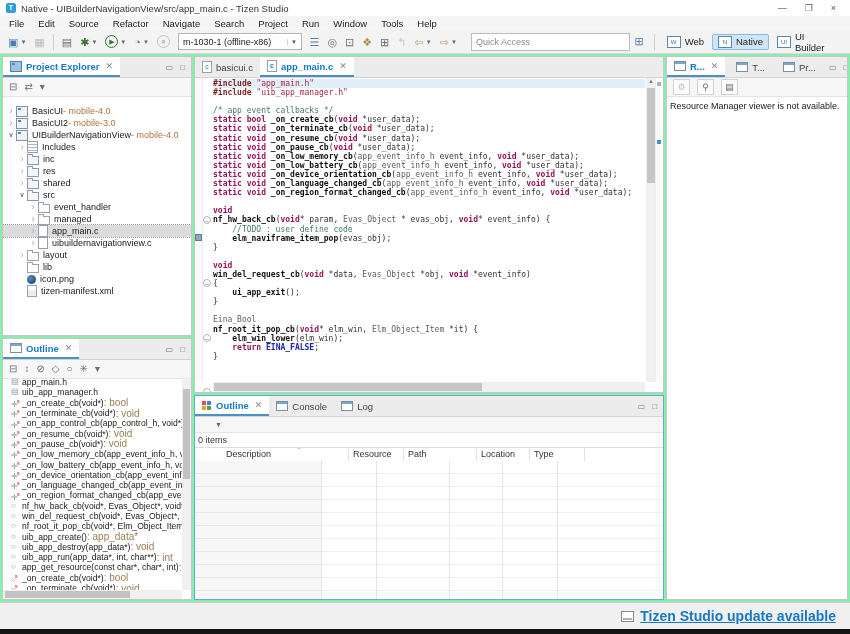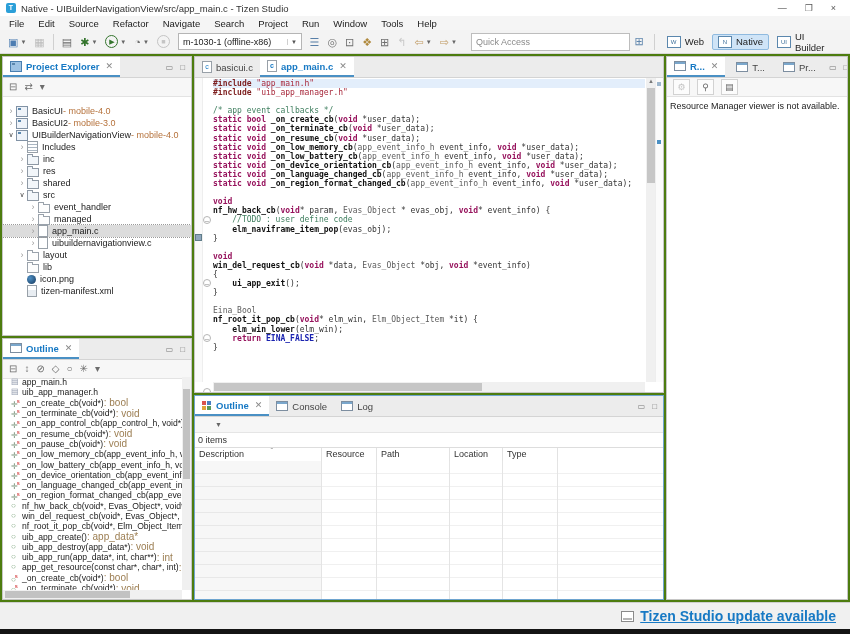--- a/index.html
+++ b/index.html
@@ -1,16 +1,16 @@
 <!DOCTYPE html>
 <html><head>
 <meta charset="utf-8">
 <style>
   html,body{margin:0;padding:0;background:#d7d7d7;}
-  .app{position:relative;width:850px;height:634px;background:#4d7c0f;font-family:"Liberation Sans",sans-serif;overflow:hidden;font-size:10px;color:#333;}
+  .app{position:relative;width:850px;height:634px;background:#86efac;font-family:"Liberation Sans",sans-serif;overflow:hidden;font-size:10px;color:#333;}
   
   .titlebar{position:absolute;left:0;top:0;width:850px;height:16px;background:#ffffff;display:flex;align-items:center;padding:0 6px;box-sizing:border-box;}
   .app-ico{width:10px;height:10px;background:#2b9fd8;border-radius:2px;color:#fff;font-size:7px;line-height:10px;text-align:center;font-weight:bold;margin-right:5px;flex:none;}
   .win-title{font-size:9.5px;color:#333;white-space:nowrap;}
   .win-ctrls{margin-left:auto;display:flex;gap:18px;padding-right:8px;}
   .win-ctrls span{font-size:9px;color:#555;cursor:default;}
   
   .menubar{position:absolute;left:0;top:16px;width:850px;height:14px;background:#f5f5f5;display:flex;align-items:center;padding-left:2px;box-sizing:border-box;}
   .menu-item{padding:0 7px;font-size:9.5px;color:#222;}
   
@@ -99,21 +99,21 @@
   .evscroll .arr{display:block;text-align:center;font-size:6px;color:#777;height:9px;}
   .evscroll .thumb{position:absolute;left:1px;right:1px;top:10px;height:95px;background:#c6c6c6;}
   .overview{position:absolute;right:0;top:0;bottom:10px;width:7px;background:#fbfbfb;border-left:1px solid #eee;}
   .ov-mark{position:absolute;left:1px;width:4px;height:4px;}
   .ehscroll{position:absolute;left:18px;right:18px;bottom:0;height:10px;background:#f0f0f0;}
   .ehscroll .thumb{position:absolute;top:1px;bottom:1px;left:1px;width:62%;background:#c6c6c6;}
   
   .problems{border:1px solid #6ea4cf;}
   .filterrow{height:15px;background:#f6f6f6;border-bottom:1px solid #e5e5e5;display:flex;align-items:center;padding-left:20px;color:#666;font-size:7px;}
   .itemsrow{height:14px;background:#fff;border-bottom:1px solid #ddd;font-size:9px;color:#333;display:flex;align-items:center;padding-left:3px;}
-  .phead{height:15px;background:#fff;border-bottom:1px solid #d9d9d9;display:flex;position:relative;}
+  .phead{height:15px;background:#fff;border-bottom:1px solid #d9d9d9;display:flex;position:relative;margin-left:27px;}
   .phcell{font-size:9px;color:#333;padding:1px 4px;border-right:1px solid #e2e2e2;box-sizing:border-box;position:relative;}
   .sortmark{position:absolute;top:-2px;left:60%;font-size:8px;color:#888;}
   .pbody{position:absolute;left:0;right:0;top:65px;bottom:0;background:repeating-linear-gradient(to bottom,#ffffff 0,#ffffff 12px,#f0f0f0 12px,#f0f0f0 13px);}
   .pcol-shade{position:absolute;left:0;top:0;bottom:0;background:rgba(120,120,120,0.06);}
   .pcol-line{position:absolute;top:0;bottom:0;width:1px;background:#e4e4e4;}
   .icon-problems{display:inline-block;width:4px;height:4px;background:#d9534f;box-shadow:5px 0 0 #4a7fc1,0 5px 0 #e0a33a,5px 5px 0 #5a9a5a;margin-right:6px;margin-bottom:4px;}
   
   .rmsg{padding:4px 3px;font-size:9px;color:#222;}
   .rtb-btn{width:15px;height:14px;border:1px solid #d2d2d2;background:#fcfcfc;display:inline-flex;align-items:center;justify-content:center;font-size:9px;color:#666;}
   .rtb-btn.disabled{color:#c4c4c4;}
@@ -481,20 +481,21 @@
           <span class="fold-mark" style="top: 310.4px;">–</span>
         </div>
       <div class="codearea" id="code">
           <div class="cline cur"><span class="sg-pp">#include</span><span class="sg-pl"> </span><span class="sg-str">"app_main.h"</span></div>
           <div class="cline"><span class="sg-pp">#include</span><span class="sg-pl"> </span><span class="sg-str">"uib_app_manager.h"</span></div>
           <div class="cline"></div>
           <div class="cline"><span class="sg-cm">/* app event callbacks */</span></div>
           <div class="cline"><span class="sg-kw">static</span><span class="sg-pl"> </span><span class="sg-kw">bool</span><span class="sg-pl"> </span><span class="sg-fn">_on_create_cb</span><span class="sg-pl">(</span><span class="sg-kw">void</span><span class="sg-pl"> *user_data);</span></div>
           <div class="cline"><span class="sg-kw">static</span><span class="sg-pl"> </span><span class="sg-kw">void</span><span class="sg-pl"> </span><span class="sg-fn">_on_terminate_cb</span><span class="sg-pl">(</span><span class="sg-kw">void</span><span class="sg-pl"> *user_data);</span></div>
           <div class="cline"><span class="sg-kw">static</span><span class="sg-pl"> </span><span class="sg-kw">void</span><span class="sg-pl"> </span><span class="sg-fn">_on_resume_cb</span><span class="sg-pl">(</span><span class="sg-kw">void</span><span class="sg-pl"> *user_data);</span></div>
+          <div class="cline"><span class="sg-kw">static</span><span class="sg-pl"> </span><span class="sg-kw">void</span><span class="sg-pl"> </span><span class="sg-fn">_on_pause_cb</span><span class="sg-pl">(</span><span class="sg-kw">void</span><span class="sg-pl"> *user_data);</span></div>
           <div class="cline"><span class="sg-kw">static</span><span class="sg-pl"> </span><span class="sg-kw">void</span><span class="sg-pl"> </span><span class="sg-fn">_on_low_memory_cb</span><span class="sg-pl">(</span><span class="sg-typ">app_event_info_h</span><span class="sg-pl"> event_info, </span><span class="sg-kw">void</span><span class="sg-pl"> *user_data);</span></div>
           <div class="cline"><span class="sg-kw">static</span><span class="sg-pl"> </span><span class="sg-kw">void</span><span class="sg-pl"> </span><span class="sg-fn">_on_low_battery_cb</span><span class="sg-pl">(</span><span class="sg-typ">app_event_info_h</span><span class="sg-pl"> event_info, </span><span class="sg-kw">void</span><span class="sg-pl"> *user_data);</span></div>
           <div class="cline"><span class="sg-kw">static</span><span class="sg-pl"> </span><span class="sg-kw">void</span><span class="sg-pl"> </span><span class="sg-fn">_on_device_orientation_cb</span><span class="sg-pl">(</span><span class="sg-typ">app_event_info_h</span><span class="sg-pl"> event_info, </span><span class="sg-kw">void</span><span class="sg-pl"> *user_data);</span></div>
           <div class="cline"><span class="sg-kw">static</span><span class="sg-pl"> </span><span class="sg-kw">void</span><span class="sg-pl"> </span><span class="sg-fn">_on_language_changed_cb</span><span class="sg-pl">(</span><span class="sg-typ">app_event_info_h</span><span class="sg-pl"> event_info, </span><span class="sg-kw">void</span><span class="sg-pl"> *user_data);</span></div>
           <div class="cline"><span class="sg-kw">static</span><span class="sg-pl"> </span><span class="sg-kw">void</span><span class="sg-pl"> </span><span class="sg-fn">_on_region_format_changed_cb</span><span class="sg-pl">(</span><span class="sg-typ">app_event_info_h</span><span class="sg-pl"> event_info, </span><span class="sg-kw">void</span><span class="sg-pl"> *user_data);</span></div>
           <div class="cline"></div>
           <div class="cline"><span class="sg-kw">void</span></div>
           <div class="cline"><span class="sg-fn">nf_hw_back_cb</span><span class="sg-pl">(</span><span class="sg-kw">void</span><span class="sg-pl">* param, </span><span class="sg-typ">Evas_Object</span><span class="sg-pl"> * evas_obj, </span><span class="sg-kw">void</span><span class="sg-pl">* event_info) {</span></div>
           <div class="cline"><span class="sg-pl">    </span><span class="sg-cm">//TODO : user define code</span></div>
           <div class="cline"><span class="sg-pl">    </span><span class="sg-fn">elm_naviframe_item_pop</span><span class="sg-pl">(evas_obj);</span></div>

